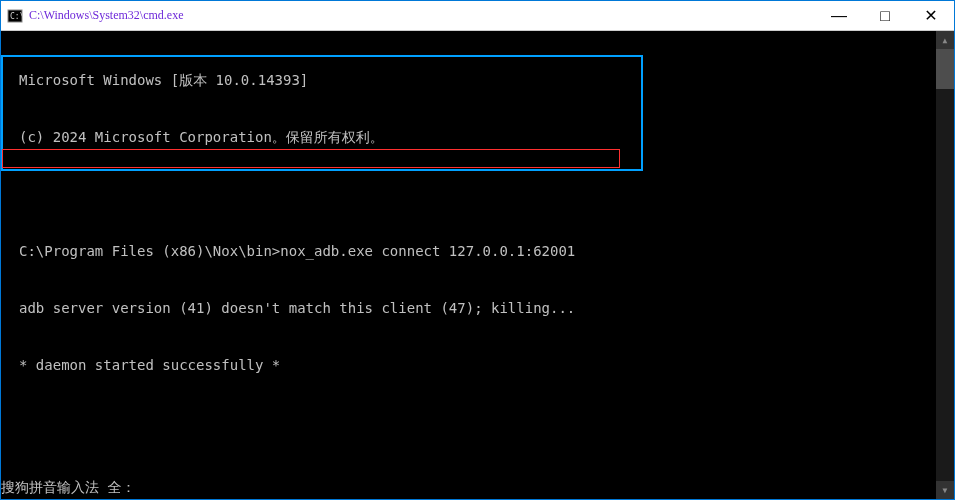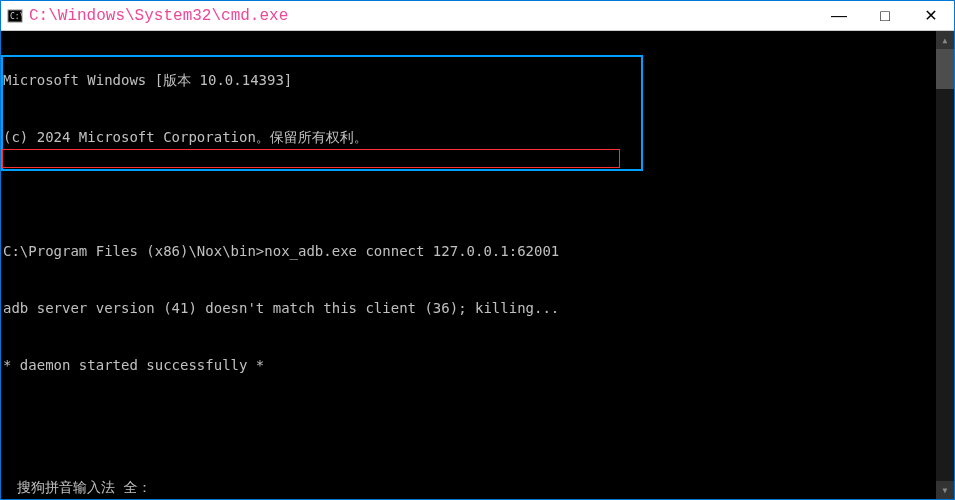--- a/index.html
+++ b/index.html
@@ -1,24 +1,24 @@
 <!DOCTYPE html>
 <html><head>
   <meta charset="utf-8">
   <style>
     * { margin: 0; padding: 0; box-sizing: border-box; }
     html, body { width: 955px; height: 500px; overflow: hidden; font-family: "SimSun", "NSimSun", "Consolas", monospace; }
     .window { width: 955px; height: 500px; border: 1px solid #0078d7; background: #000; display: flex; flex-direction: column; }
     .titlebar { height: 30px; background: #fff; display: flex; align-items: center; padding-left: 6px; border-bottom: 1px solid #ccc; }
     .titlebar .icon { width: 16px; height: 16px; margin-right: 6px; display: flex; align-items: center; justify-content: center; }
-    .titlebar .title { flex: 1; font-size: 16px; font-family: Liberation Mono, monospace; color: #ec4899; }
+    .titlebar .title { flex: 1; font-size: 12px; font-family: Liberation Serif, serif; color: #6d28d9; }
     .win-controls { display: flex; height: 100%; }
     .win-btn { width: 46px; height: 100%; display: flex; align-items: center; justify-content: center; font-family: "Segoe UI", sans-serif; cursor: default; }
     .terminal { flex: 1; background: #000; position: relative; font-size: 14px; line-height: 19px; color: #c0c0c0; font-family: "NSimSun", "SimSun", "Consolas", monospace; }
-    .terminal-content { position: absolute; left: 0; top: 0; right: 18px; bottom: 0; padding: 2px 0 0 2px; white-space: pre; }
+    .terminal-content { position: absolute; left: 0; top: 0; right: 18px; bottom: 0; padding: 2px 0 0 18px; white-space: pre; }
     .scrollbar { position: absolute; right: 0; top: 0; width: 18px; height: 100%; background: #1a1a1a; }
     .scroll-up, .scroll-down { width: 18px; height: 18px; background: #333; display: flex; align-items: center; justify-content: center; color: #888; font-size: 8px; position: absolute; }
     .scroll-up { top: 0; }
     .scroll-down { bottom: 0; }
     .scroll-thumb { position: absolute; top: 18px; width: 18px; height: 40px; background: #4d4d4d; }
     .line { display: block; height: 19px; }
     .highlight-blue { position: absolute; border: 2px solid #00a0ff; pointer-events: none; }
     .highlight-red { position: absolute; border: 1px solid #ff3030; pointer-events: none; }
   </style>
 </head>
@@ -38,32 +38,32 @@
       <div class="win-btn">□</div>
       <div class="win-btn close">✕</div>
     </div>
   </div>
   <div class="terminal">
     <div class="terminal-content">
       <span class="line">Microsoft Windows [版本 10.0.14393]</span>
       <span class="line">(c) 2024 Microsoft Corporation。保留所有权利。</span>
       <span class="line"></span>
       <span class="line">C:\Program Files (x86)\Nox\bin&gt;nox_adb.exe connect 127.0.0.1:62001</span>
-      <span class="line">adb server version (41) doesn't match this client (36); killing...</span>
+      <span class="line">adb server version (41) doesn't match this client (47); killing...</span>
       <span class="line">* daemon started successfully *</span>
       <span class="line"></span>
       
       
       
       
       
       
       <div class="highlight-blue" style="left: 0px; top: 24px; width: 642px; height: 116px;"></div>
       <div class="highlight-red" style="left: 1px; top: 118px; width: 618px; height: 19px;"></div>
-      <div style="position:absolute; bottom:2px; left:16px;">搜狗拼音输入法 全：</div>
+      <div style="position:absolute; bottom:2px; left:0;">搜狗拼音输入法 全：</div>
     </div>
     <div class="scrollbar">
       <div class="scroll-up">▲</div>
       <div class="scroll-thumb"></div>
       <div class="scroll-down">▼</div>
     </div>
   </div>
 </div>
 
 </body></html>

